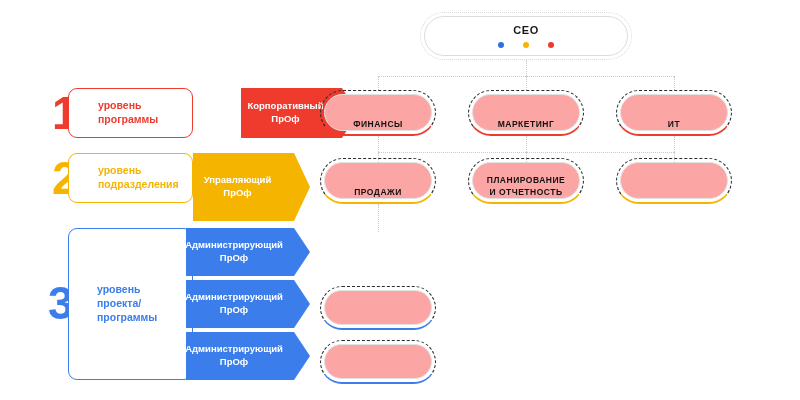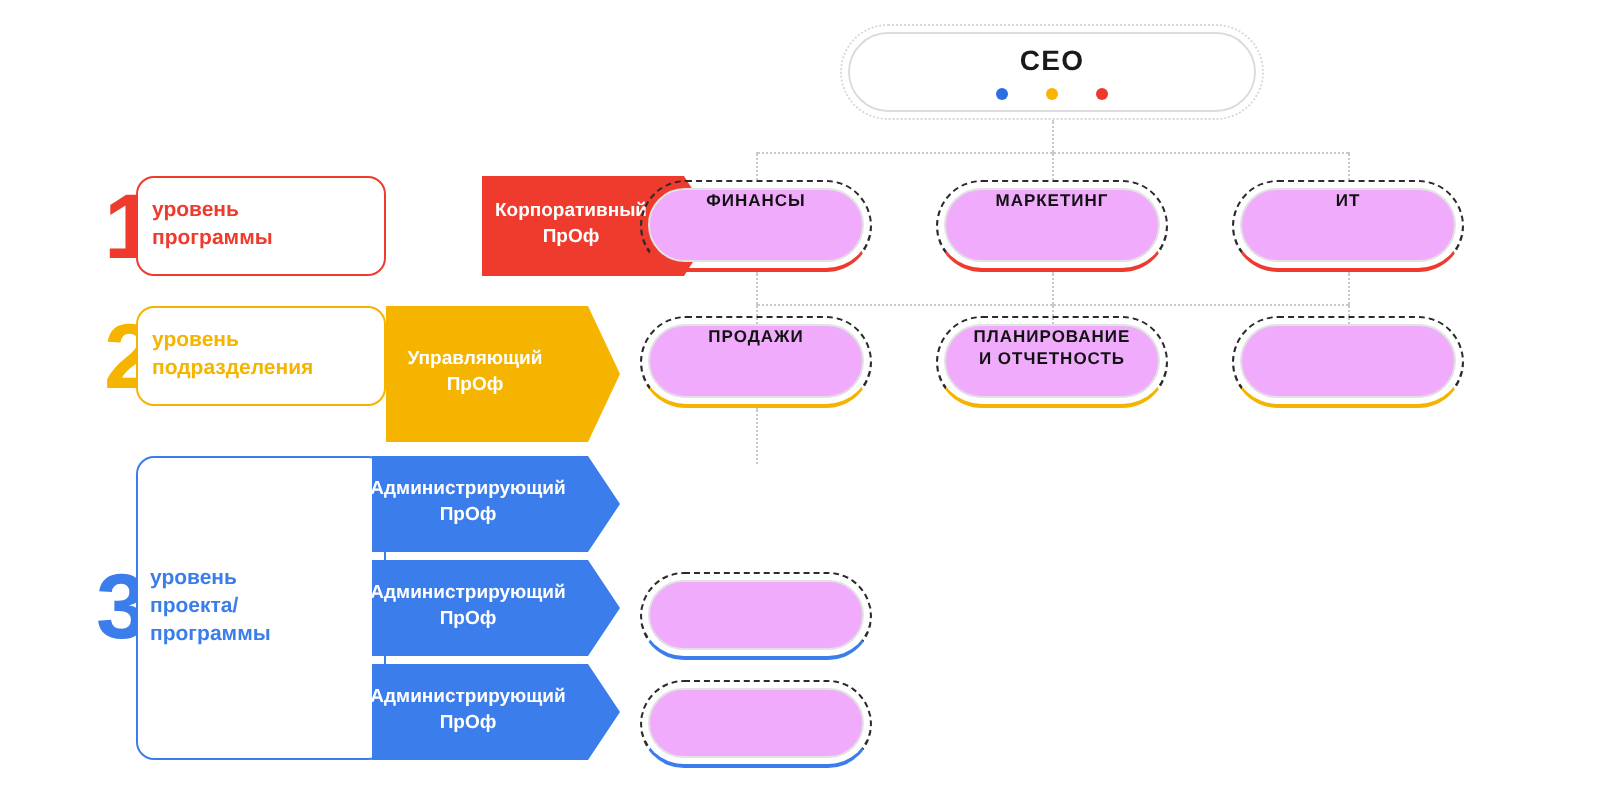--- a/index.html
+++ b/index.html
@@ -20,55 +20,55 @@
   #ceo-node{
     position:absolute;left:420px;top:12px;width:212px;height:48px;
     border:1px dotted #d8d8d8;border-radius:26px;
     box-sizing:border-box;padding:3px;
   }
   #ceo-inner{
     width:100%;height:100%;box-sizing:border-box;
     border:1.5px solid #dcdcdc;border-radius:22px;background:#fff;
     display:flex;flex-direction:column;align-items:center;justify-content:center;
   }
-  #ceo-label{font-size:14px;font-weight:bold;letter-spacing:.6px;color:#1a1a1a;}
+  #ceo-label{font-size:11px;font-weight:bold;letter-spacing:.6px;color:#1a1a1a;}
   #ceo-dots{display:flex;gap:19px;margin-top:6px;}
   .dot{width:6px;height:6px;border-radius:50%;}
 
   
   .node{
     position:absolute;box-sizing:border-box;
     border-radius:24px;
     border-top:1.6px dashed #2b2b2b;
     border-left:1.6px dashed #2b2b2b;
     border-right:1.6px dashed #2b2b2b;
     border-bottom:2.4px solid transparent;
     padding:3px;
   }
   .node-inner{
     width:100%;height:100%;box-sizing:border-box;
-    border:1.4px solid #e2e2e2;border-radius:20px;background:#f0abfc;
-    display:flex;align-items:flex-start;justify-content:center;text-align:center;
+    border:1.4px solid #e2e2e2;border-radius:20px;background:#fca5a5;
+    display:flex;align-items:flex-end;justify-content:center;text-align:center;
   }
   .node-label{
     font-size:8.5px;font-weight:bold;letter-spacing:.5px;color:#111;
     line-height:1.35;padding:0 8px;
   }
 
   
   .numeral{
     position:absolute;font-size:46px;font-weight:bold;line-height:1;
     font-family:"Liberation Sans","DejaVu Sans",sans-serif;
   }
   .level-white{
     position:absolute;background:#fff;border-radius:9px;
     box-sizing:border-box;display:flex;align-items:center;
   }
   .level-white-text{
-    font-size:10.5px;font-weight:bold;line-height:1.32;padding-left:7px;
+    font-size:10.5px;font-weight:bold;line-height:1.32;padding-left:29px;
   }
   .chev{
     position:absolute;display:flex;align-items:center;justify-content:center;
     color:#fff;font-size:9.5px;font-weight:bold;text-align:center;line-height:1.35;
     box-sizing:border-box;
   }
   .chev span{position:relative;left:-7px;}
 
   #lvl3-box{
     position:absolute;left:68px;top:228px;width:125px;height:152px;

